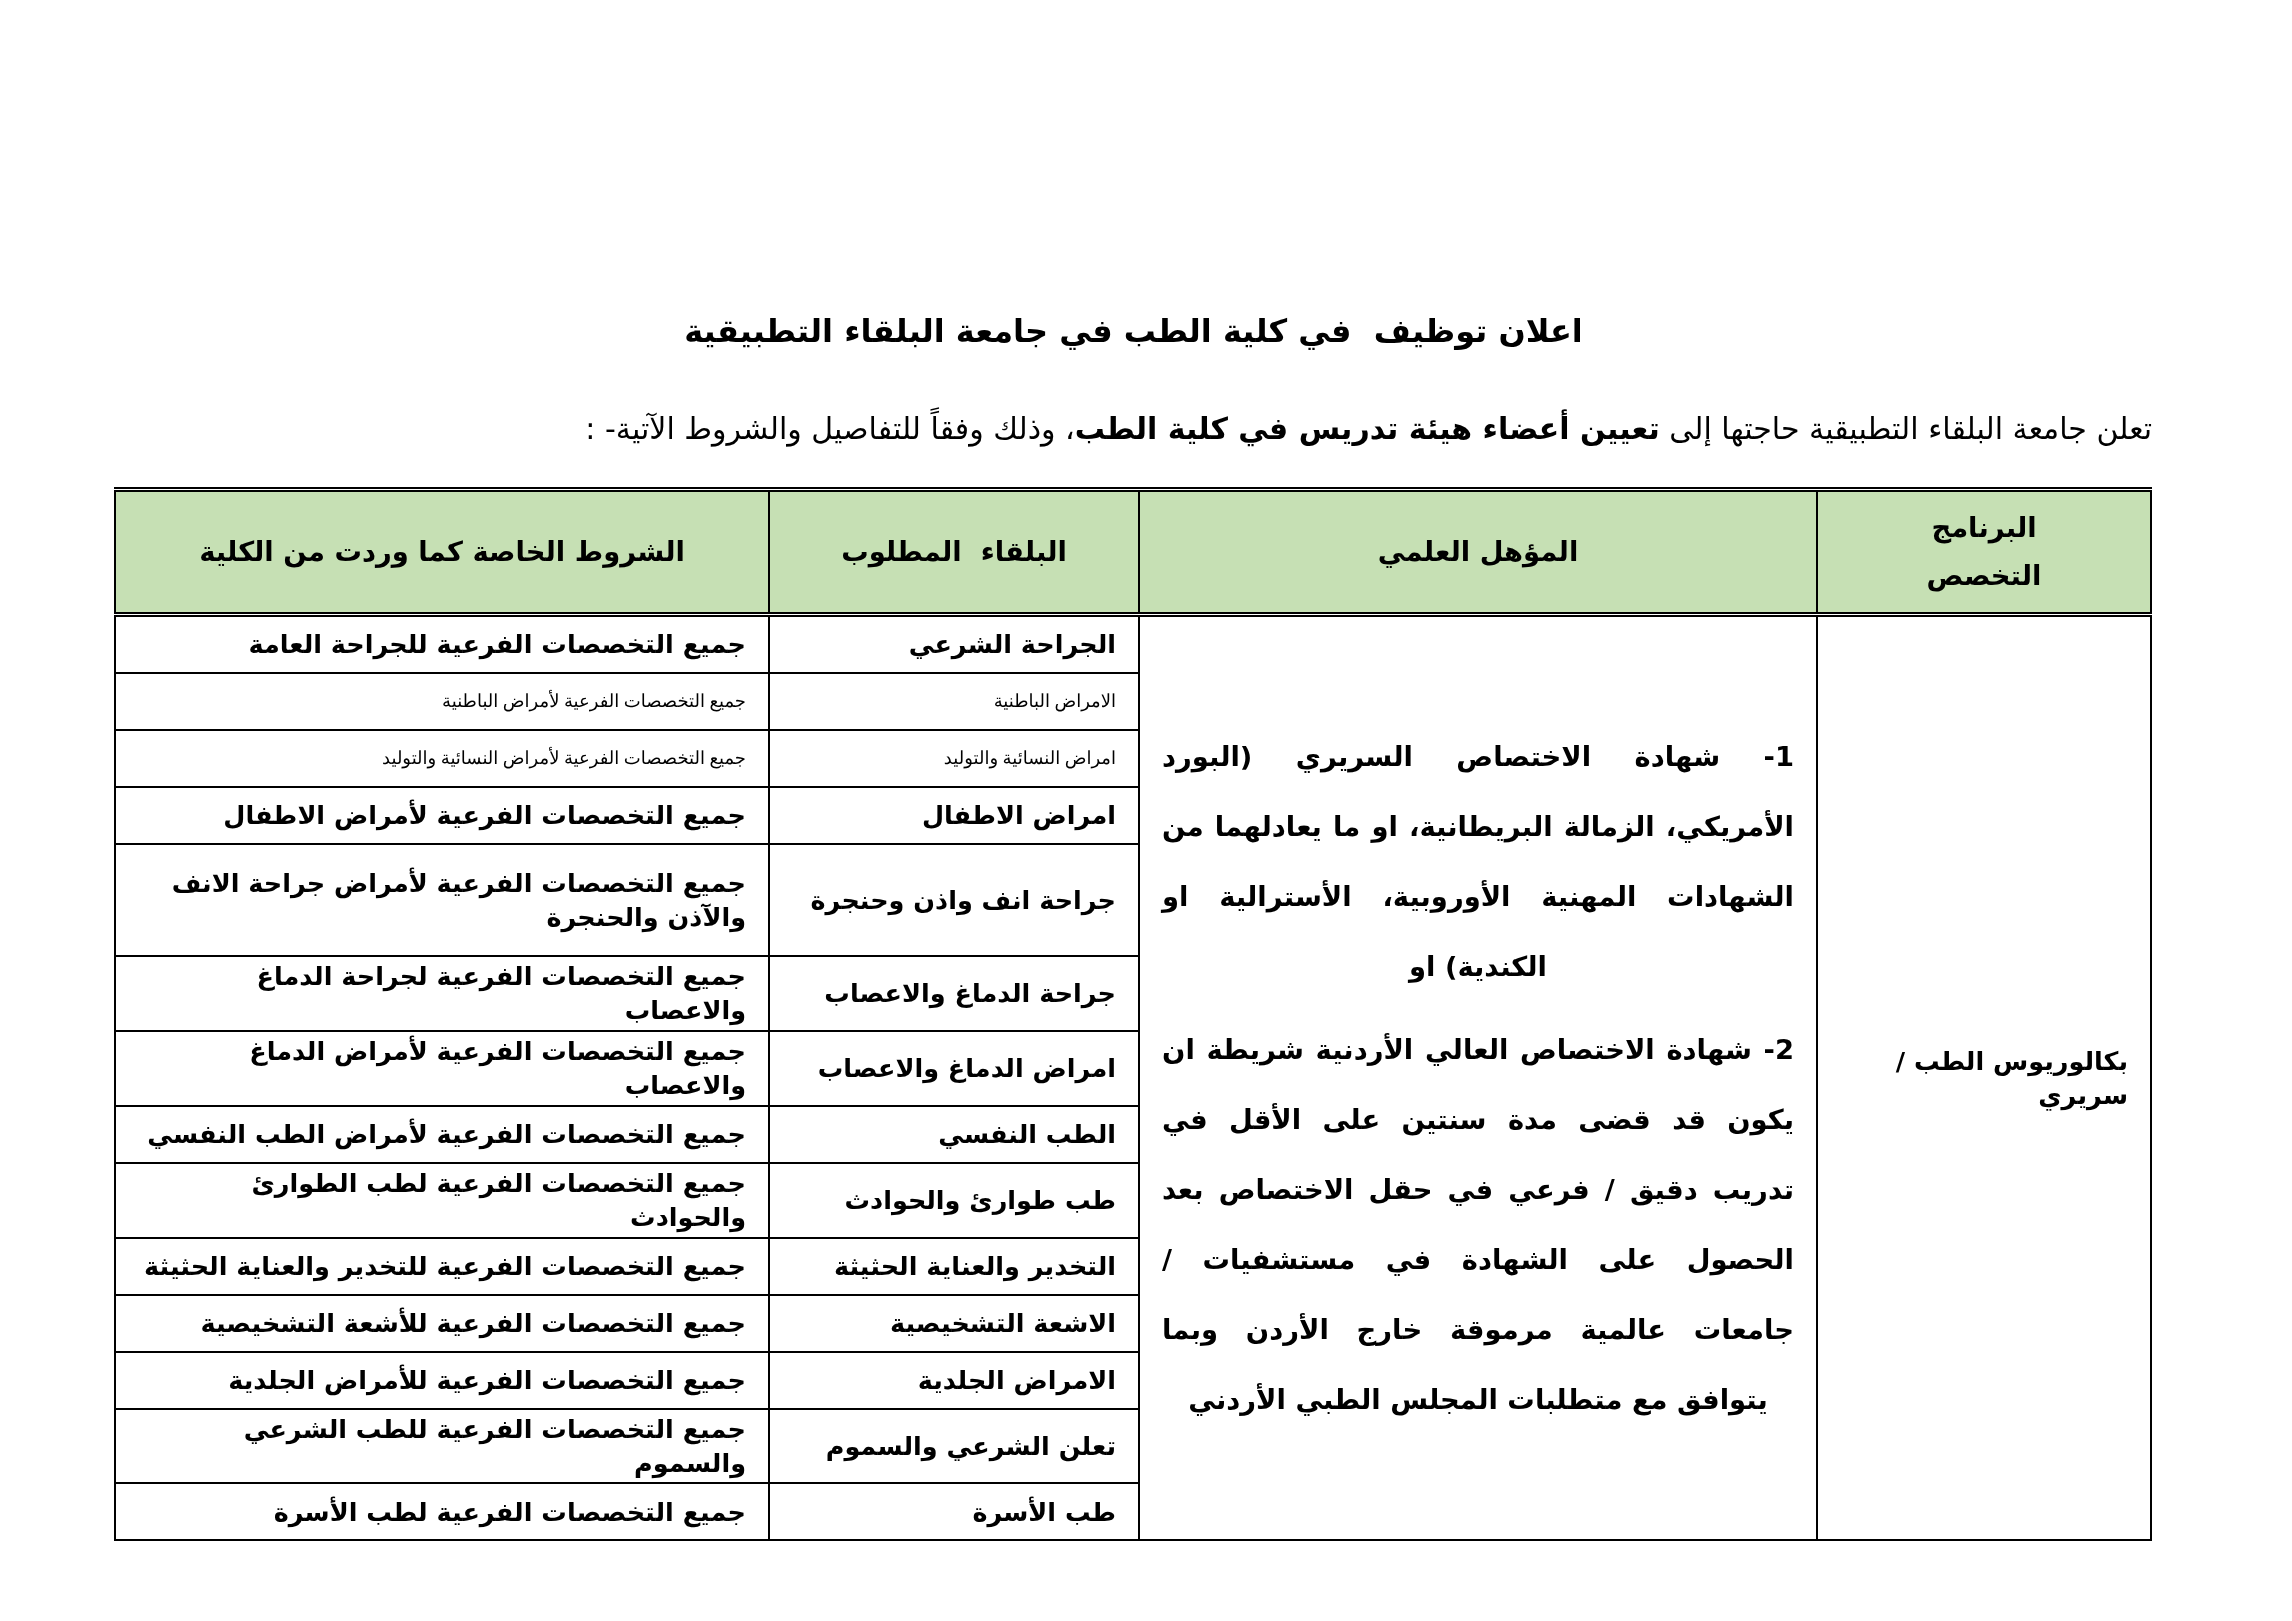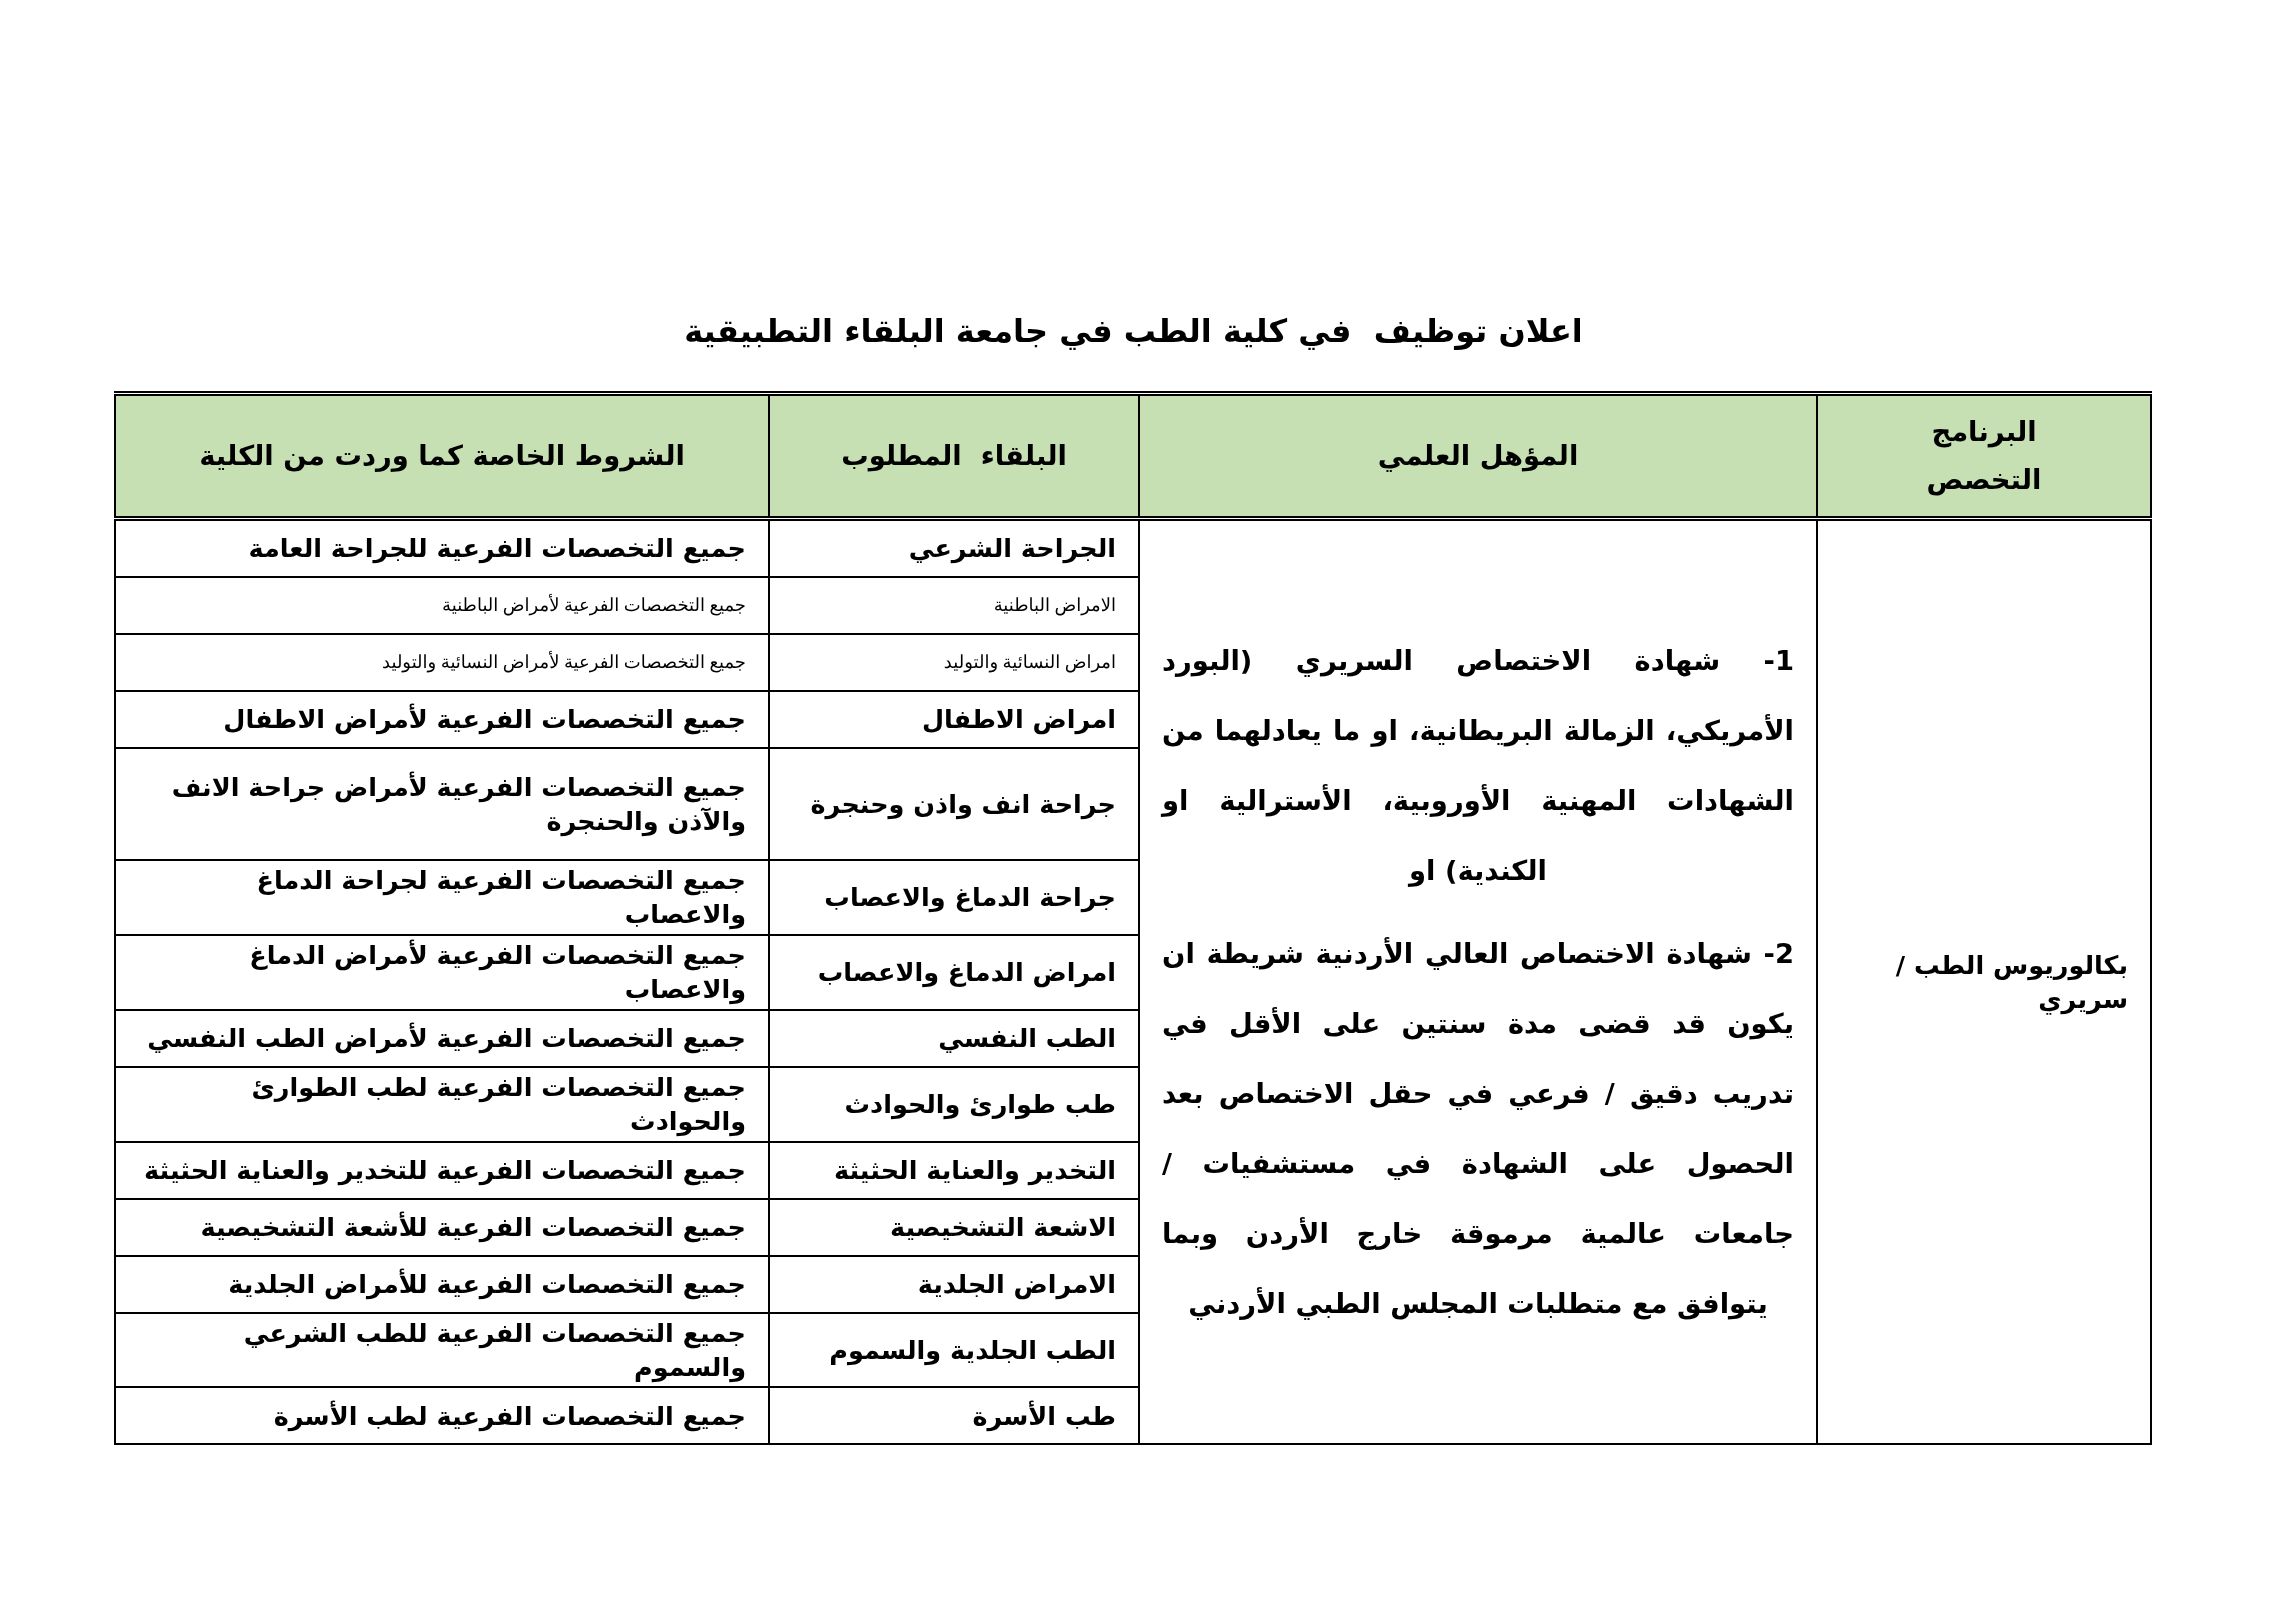--- a/index.html
+++ b/index.html
@@ -110,20 +110,21 @@
   .footer b { font-weight: bold; }
 </style>
 </head>
 <body>
 
 <div class="page">
   <div class="content">
 
     <h1 class="title">اعلان توظيف  في كلية الطب في جامعة البلقاء التطبيقية</h1>
 
+    <p class="intro"><span>تعلن جامعة البلقاء التطبيقية حاجتها إلى </span><b>تعيين أعضاء هيئة تدريس في كلية الطب</b><span>، وذلك وفقاً للتفاصيل والشروط الآتية- :</span></p>
 
     <table class="jobs-table">
       <colgroup>
         <col class="c-program">
           <col class="c-qual">
           <col class="c-spec">
           <col class="c-cond">
       </colgroup>
       <thead>
         <tr>
@@ -182,21 +183,21 @@
         </tr>
         <tr>
           <td class="spec-cell">الاشعة التشخيصية</td>
           <td class="cond-cell">جميع التخصصات الفرعية للأشعة التشخيصية</td>
         </tr>
         <tr>
           <td class="spec-cell">الامراض الجلدية</td>
           <td class="cond-cell">جميع التخصصات الفرعية للأمراض الجلدية</td>
         </tr>
         <tr>
-          <td class="spec-cell">الطب الجلدية والسموم</td>
+          <td class="spec-cell">تعلن الشرعي والسموم</td>
           <td class="cond-cell">جميع التخصصات الفرعية للطب الشرعي والسموم</td>
         </tr>
         <tr>
           <td class="spec-cell">طب الأسرة</td>
           <td class="cond-cell">جميع التخصصات الفرعية لطب الأسرة</td>
         </tr>
       </tbody>
     </table>
 
 

